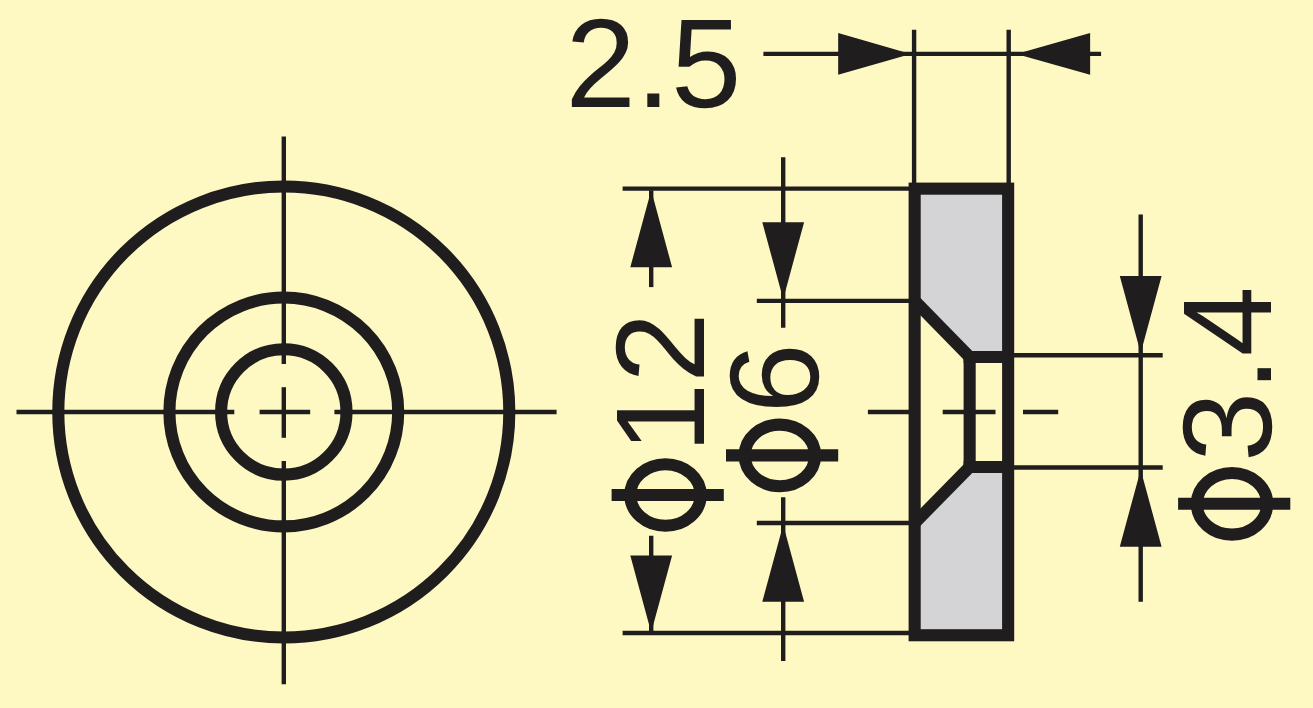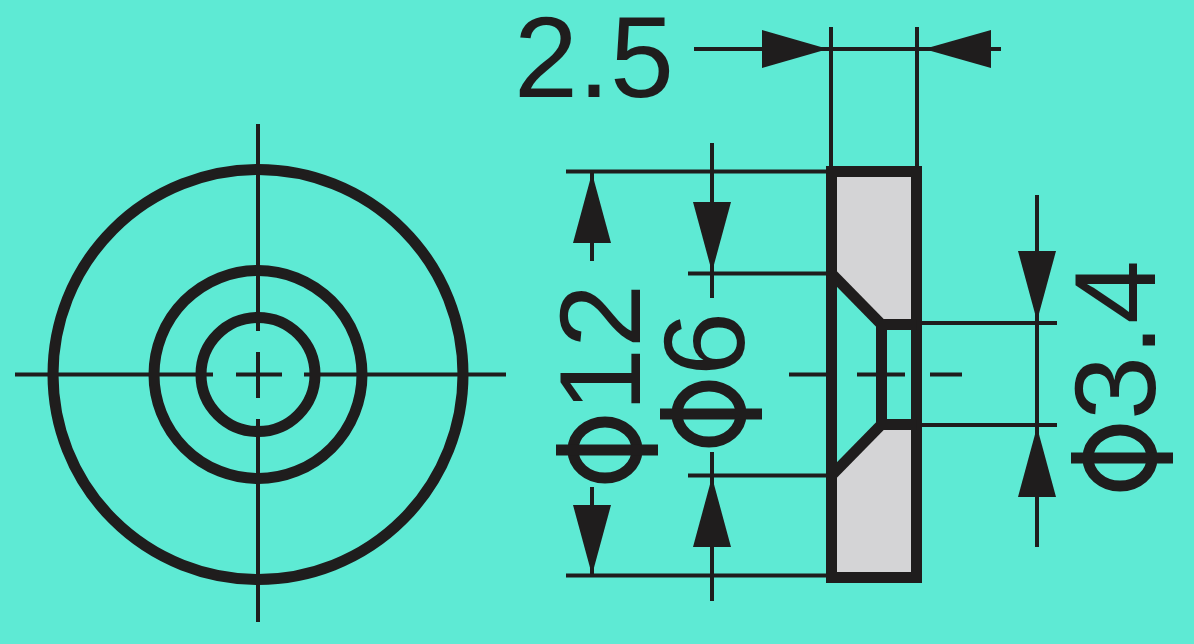--- a/index.html
+++ b/index.html
@@ -4,21 +4,21 @@
 <style>
   html, body {
     margin: 0;
     padding: 0;
     background: #ffffff;
   }
   .canvas {
     position: relative;
     width: 1194px;
     height: 644px;
-    background: #5eead4;
+    background: #fef9c3;
     overflow: hidden;
   }
   svg text {
     font-family: "Liberation Sans", "DejaVu Sans", sans-serif;
     font-size: 115px;
     fill: #1f1d1d;
   }
   .thick { stroke: #1f1d1d; stroke-width: 11; fill: none; }
   .thin  { stroke: #1f1d1d; stroke-width: 4;  fill: none; }
   .arrow { fill: #1f1d1d; stroke: none; }

